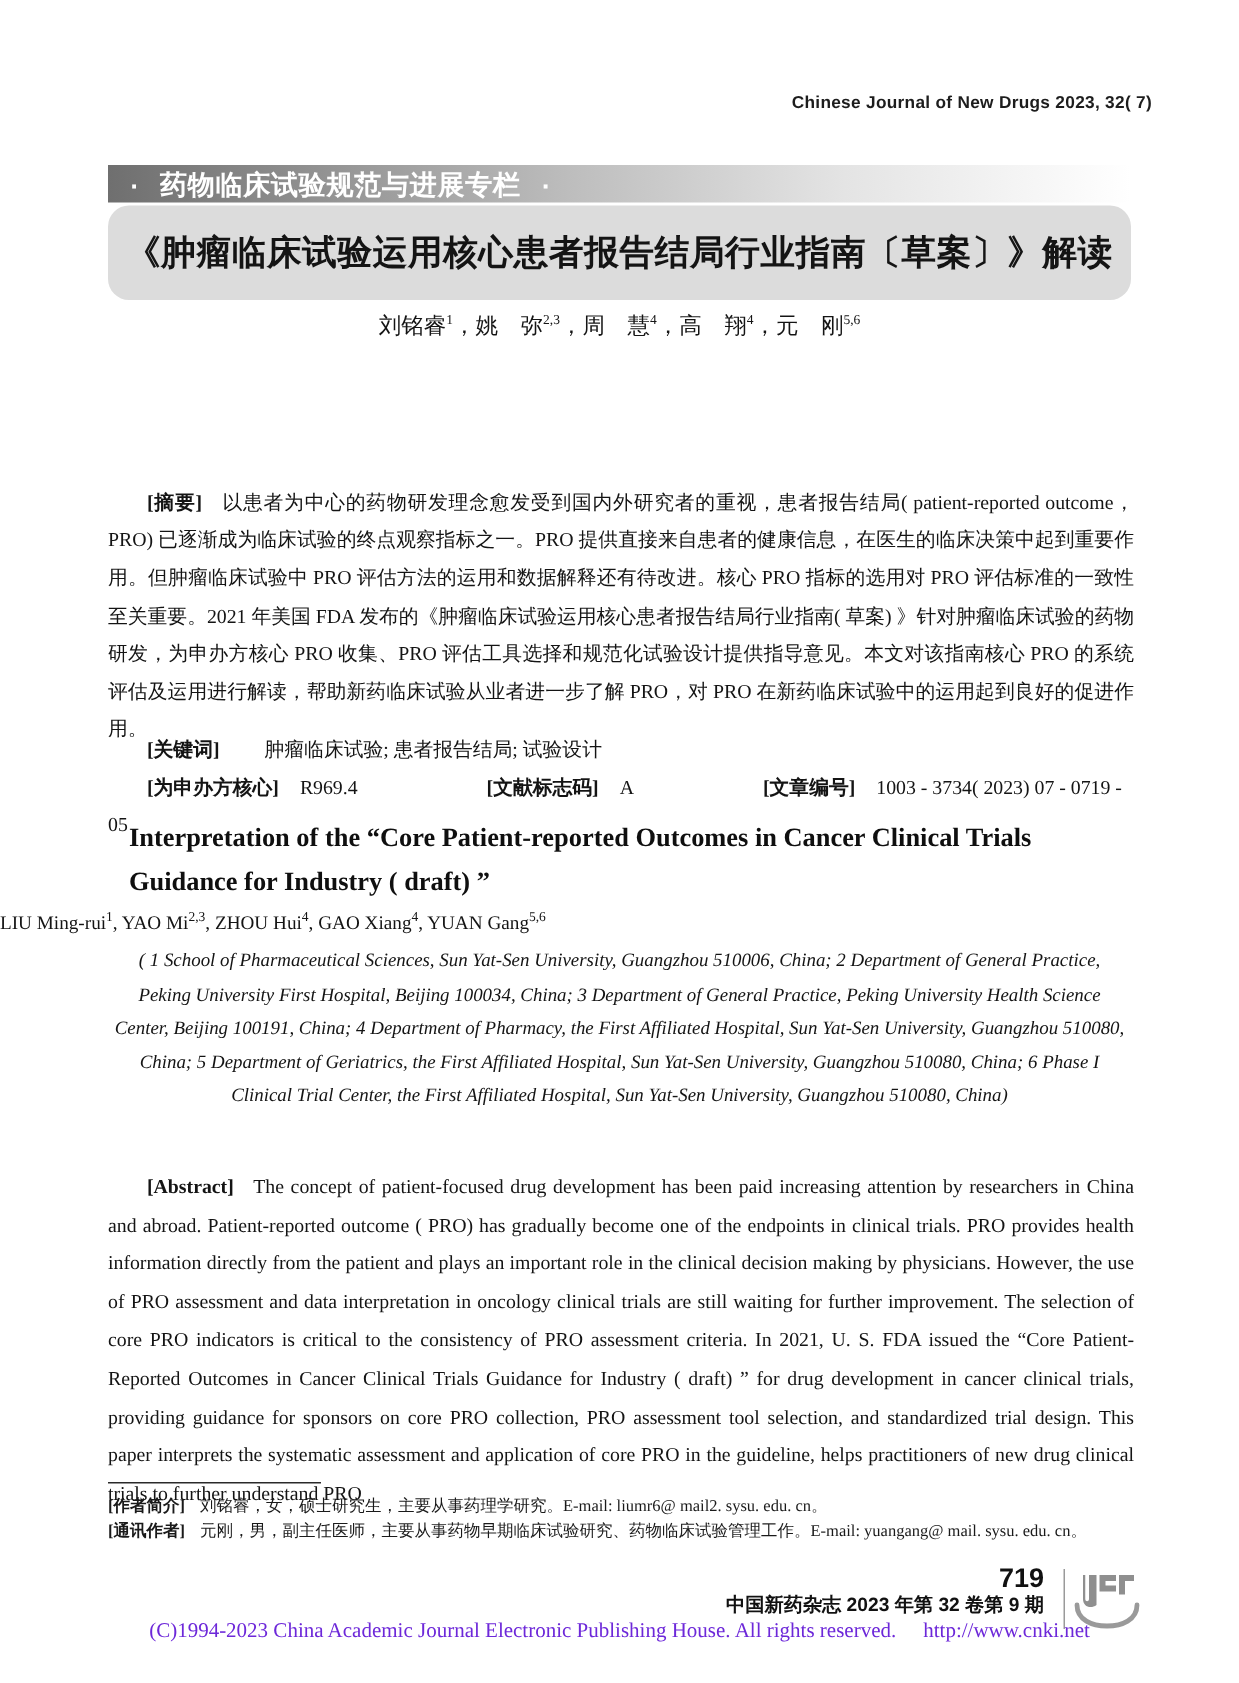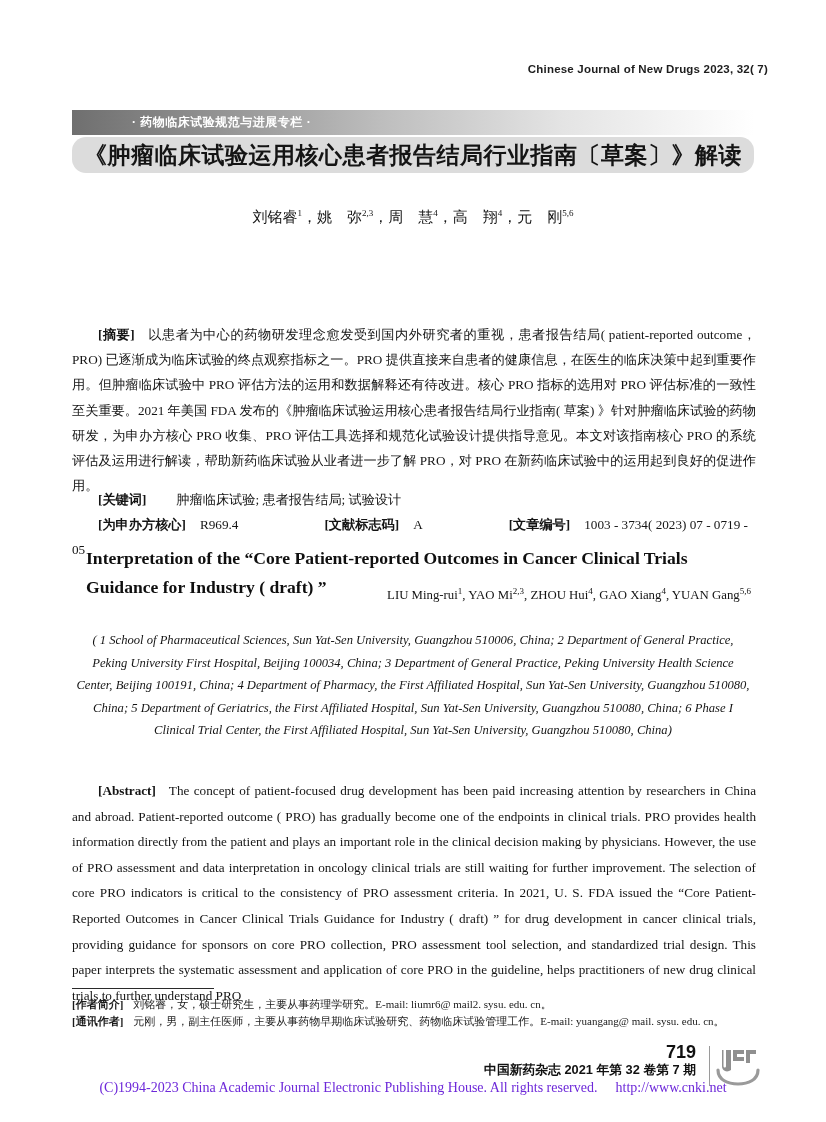--- a/index.html
+++ b/index.html
@@ -45,31 +45,30 @@
   .column-banner {
     height: 25px;
     background: linear-gradient(to right, #6f6f6f 0%, #8d8d8d 18%, #bdbdbd 45%, #e4e4e4 72%, #ffffff 100%);
     display: flex;
     align-items: center;
     padding-left: 12px;
     box-sizing: border-box;
   }
   .column-banner .label {
     color: #ffffff;
-    font-size: 12px;
-    font-weight: 700;
-    font-family: Liberation Sans, sans-serif;
+    font-size: 18px;
+    font-weight: 700;
+    font-family: Liberation Mono, monospace;
     letter-spacing: 0.5px;
     white-space: nowrap;
-    margin-left: 48px;
   }
 
   .title-box {
     margin-top: 2px;
-    height: 36px;
+    height: 63px;
     background: #dcdcdc;
     border-radius: 14px;
     display: flex;
     align-items: center;
     justify-content: center;
   }
   .title-box .cn-title {
     font-size: 23px;
     font-weight: 700;
     font-family: "Liberation Sans", sans-serif;
@@ -142,24 +141,24 @@
     text-align: left;
     font-size: 17.6px;
     line-height: 29px;
     font-weight: 700;
     color: #0f0f0f;
     font-family: "Liberation Serif", serif;
   }
 
   .en-authors {
     position: absolute;
-    top: 586px;
+    top: 606px;
     left: 0;
     width: 751px;
-    text-align: right;
+    text-align: left;
     font-size: 12.8px;
     color: #141414;
   }
 
   .en-affil {
     position: absolute;
     top: 629px;
     left: 75px;
     width: 676px;
     text-align: center;
@@ -311,21 +310,21 @@
 
   <div class="footnote-rule"></div>
   <div class="footnotes" id="footnotes">
       <div class="row"><span class="lead">[作者简介]</span><span class="gap"></span><span>刘铭睿，女，硕士研究生，主要从事药理学研究。E-mail: liumr6@ mail2. sysu. edu. cn。</span></div>
       <div class="row"><span class="lead">[通讯作者]</span><span class="gap"></span><span>元刚，男，副主任医师，主要从事药物早期临床试验研究、药物临床试验管理工作。E-mail: yuangang@ mail. sysu. edu. cn。</span></div>
     </div>
 
   <div class="footer">
     <div class="footer-inner">
       <div class="page-no">719</div>
-      <div class="journal-line">中国新药杂志 2021 年第 32 卷第 7 期</div>
+      <div class="journal-line">中国新药杂志 2023 年第 32 卷第 9 期</div>
     </div>
     <div class="vrule"></div>
     <div class="logo">
       <svg viewBox="0 0 48 42" width="48" height="42" aria-hidden="true">
         <path d="M4 26 C4 36, 14 40, 24 40 C34 40, 44 36, 44 26" fill="none" stroke="#9a9a9a" stroke-width="3.2" stroke-linecap="round"></path>
         <path d="M8 6 L8 22 C8 27, 13 29, 17 26 L17 6 L12 6 L12 22 C12 24, 9.5 24, 9.5 22 L9.5 6 Z" fill="#8f8f8f"></path>
         <path d="M19 6 L30 6 L30 10 L23 10 L23 13 L30 13 L30 17 L19 17 Z" fill="#8f8f8f"></path>
         <path d="M32 6 L42 6 L42 10 L36 10 L36 19 L32 19 Z" fill="#8f8f8f"></path>
       </svg>
     </div>

